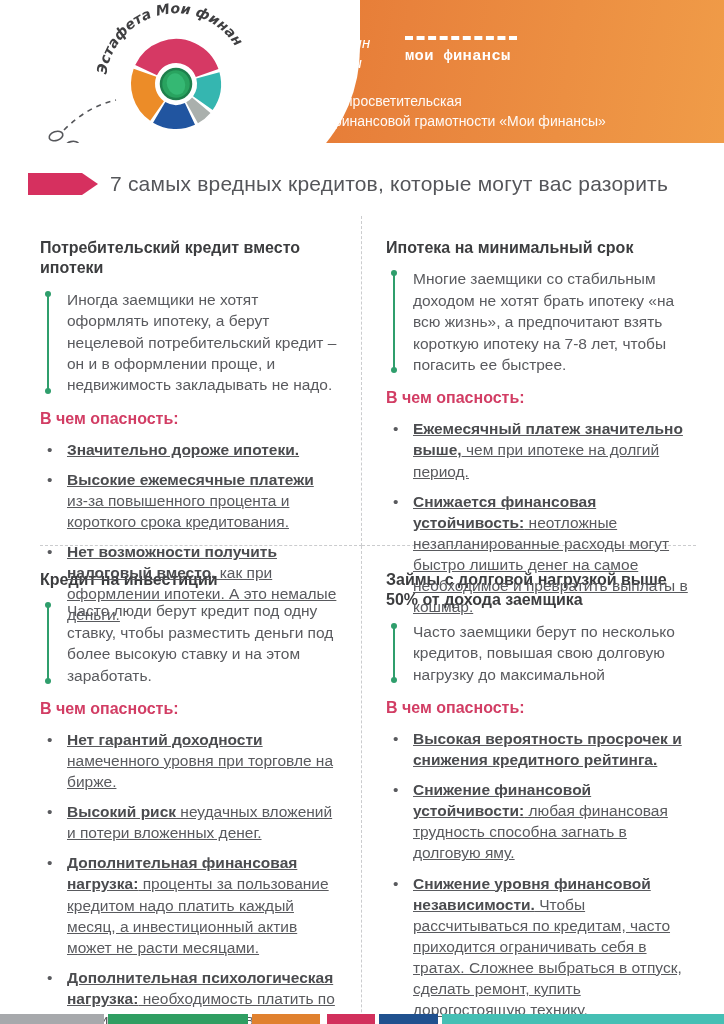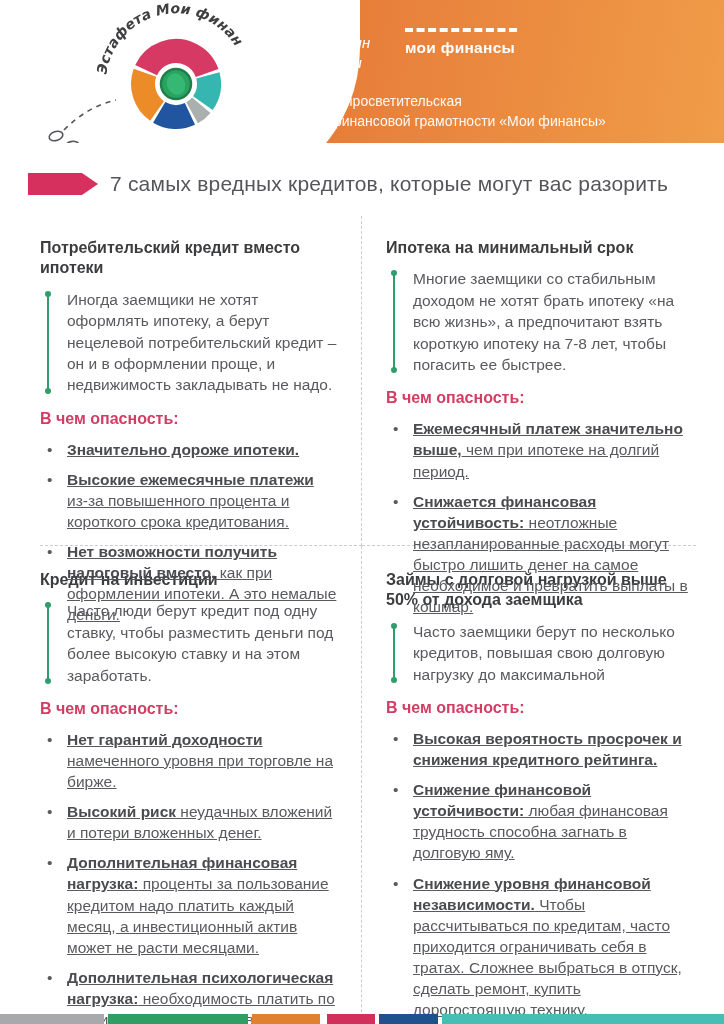--- a/index.html
+++ b/index.html
@@ -4,21 +4,21 @@
 <style>
   html,body{margin:0;padding:0;}
   body{width:724px;height:1024px;background:#ffffff;font-family:"Liberation Sans","DejaVu Sans",sans-serif;position:relative;overflow:hidden;}
 
   
   .header{position:relative;height:143px;background:linear-gradient(100deg,#e25c2d 0%,#e5752f 30%,#e8823c 55%,#f09c48 100%);overflow:hidden;}
   .header-blob{position:absolute;top:-40px;left:-36px;width:396px;height:238px;background:#ffffff;border-radius:0 0 150px 0;}
   .logo-svg{position:absolute;top:2px;left:28px;}
   .minfin{position:absolute;left:250px;top:22px;display:flex;align-items:center;}
   .minfin-name{color:#ffffff;font-size:15px;line-height:1.35;margin-left:4px;font-style:italic;}
-  .myfin{position:absolute;left:405px;top:28px;width:118px;}
+  .myfin{position:absolute;left:405px;top:36px;width:118px;font-family:Liberation Mono, monospace;}
   .myfin-dashes{border-top:4px dashed #ffffff;width:112px;margin-bottom:7px;}
   .myfin-text{color:#ffffff;font-size:15.5px;font-weight:bold;letter-spacing:.3px;}
   .header-sub{position:absolute;left:243px;top:92px;color:rgba(255,255,255,.96);font-size:14px;line-height:1.4;}
 
   
   .title-row{display:flex;align-items:center;margin-top:29px;padding-left:28px;}
   .title-marker{width:70px;height:22px;background:#d6305f;clip-path:polygon(0 0,54px 0,70px 50%,54px 100%,0 100%);flex:0 0 auto;}
   .page-title{font-size:21px;color:#55565a;margin-left:12px;letter-spacing:.2px;}
 
   

